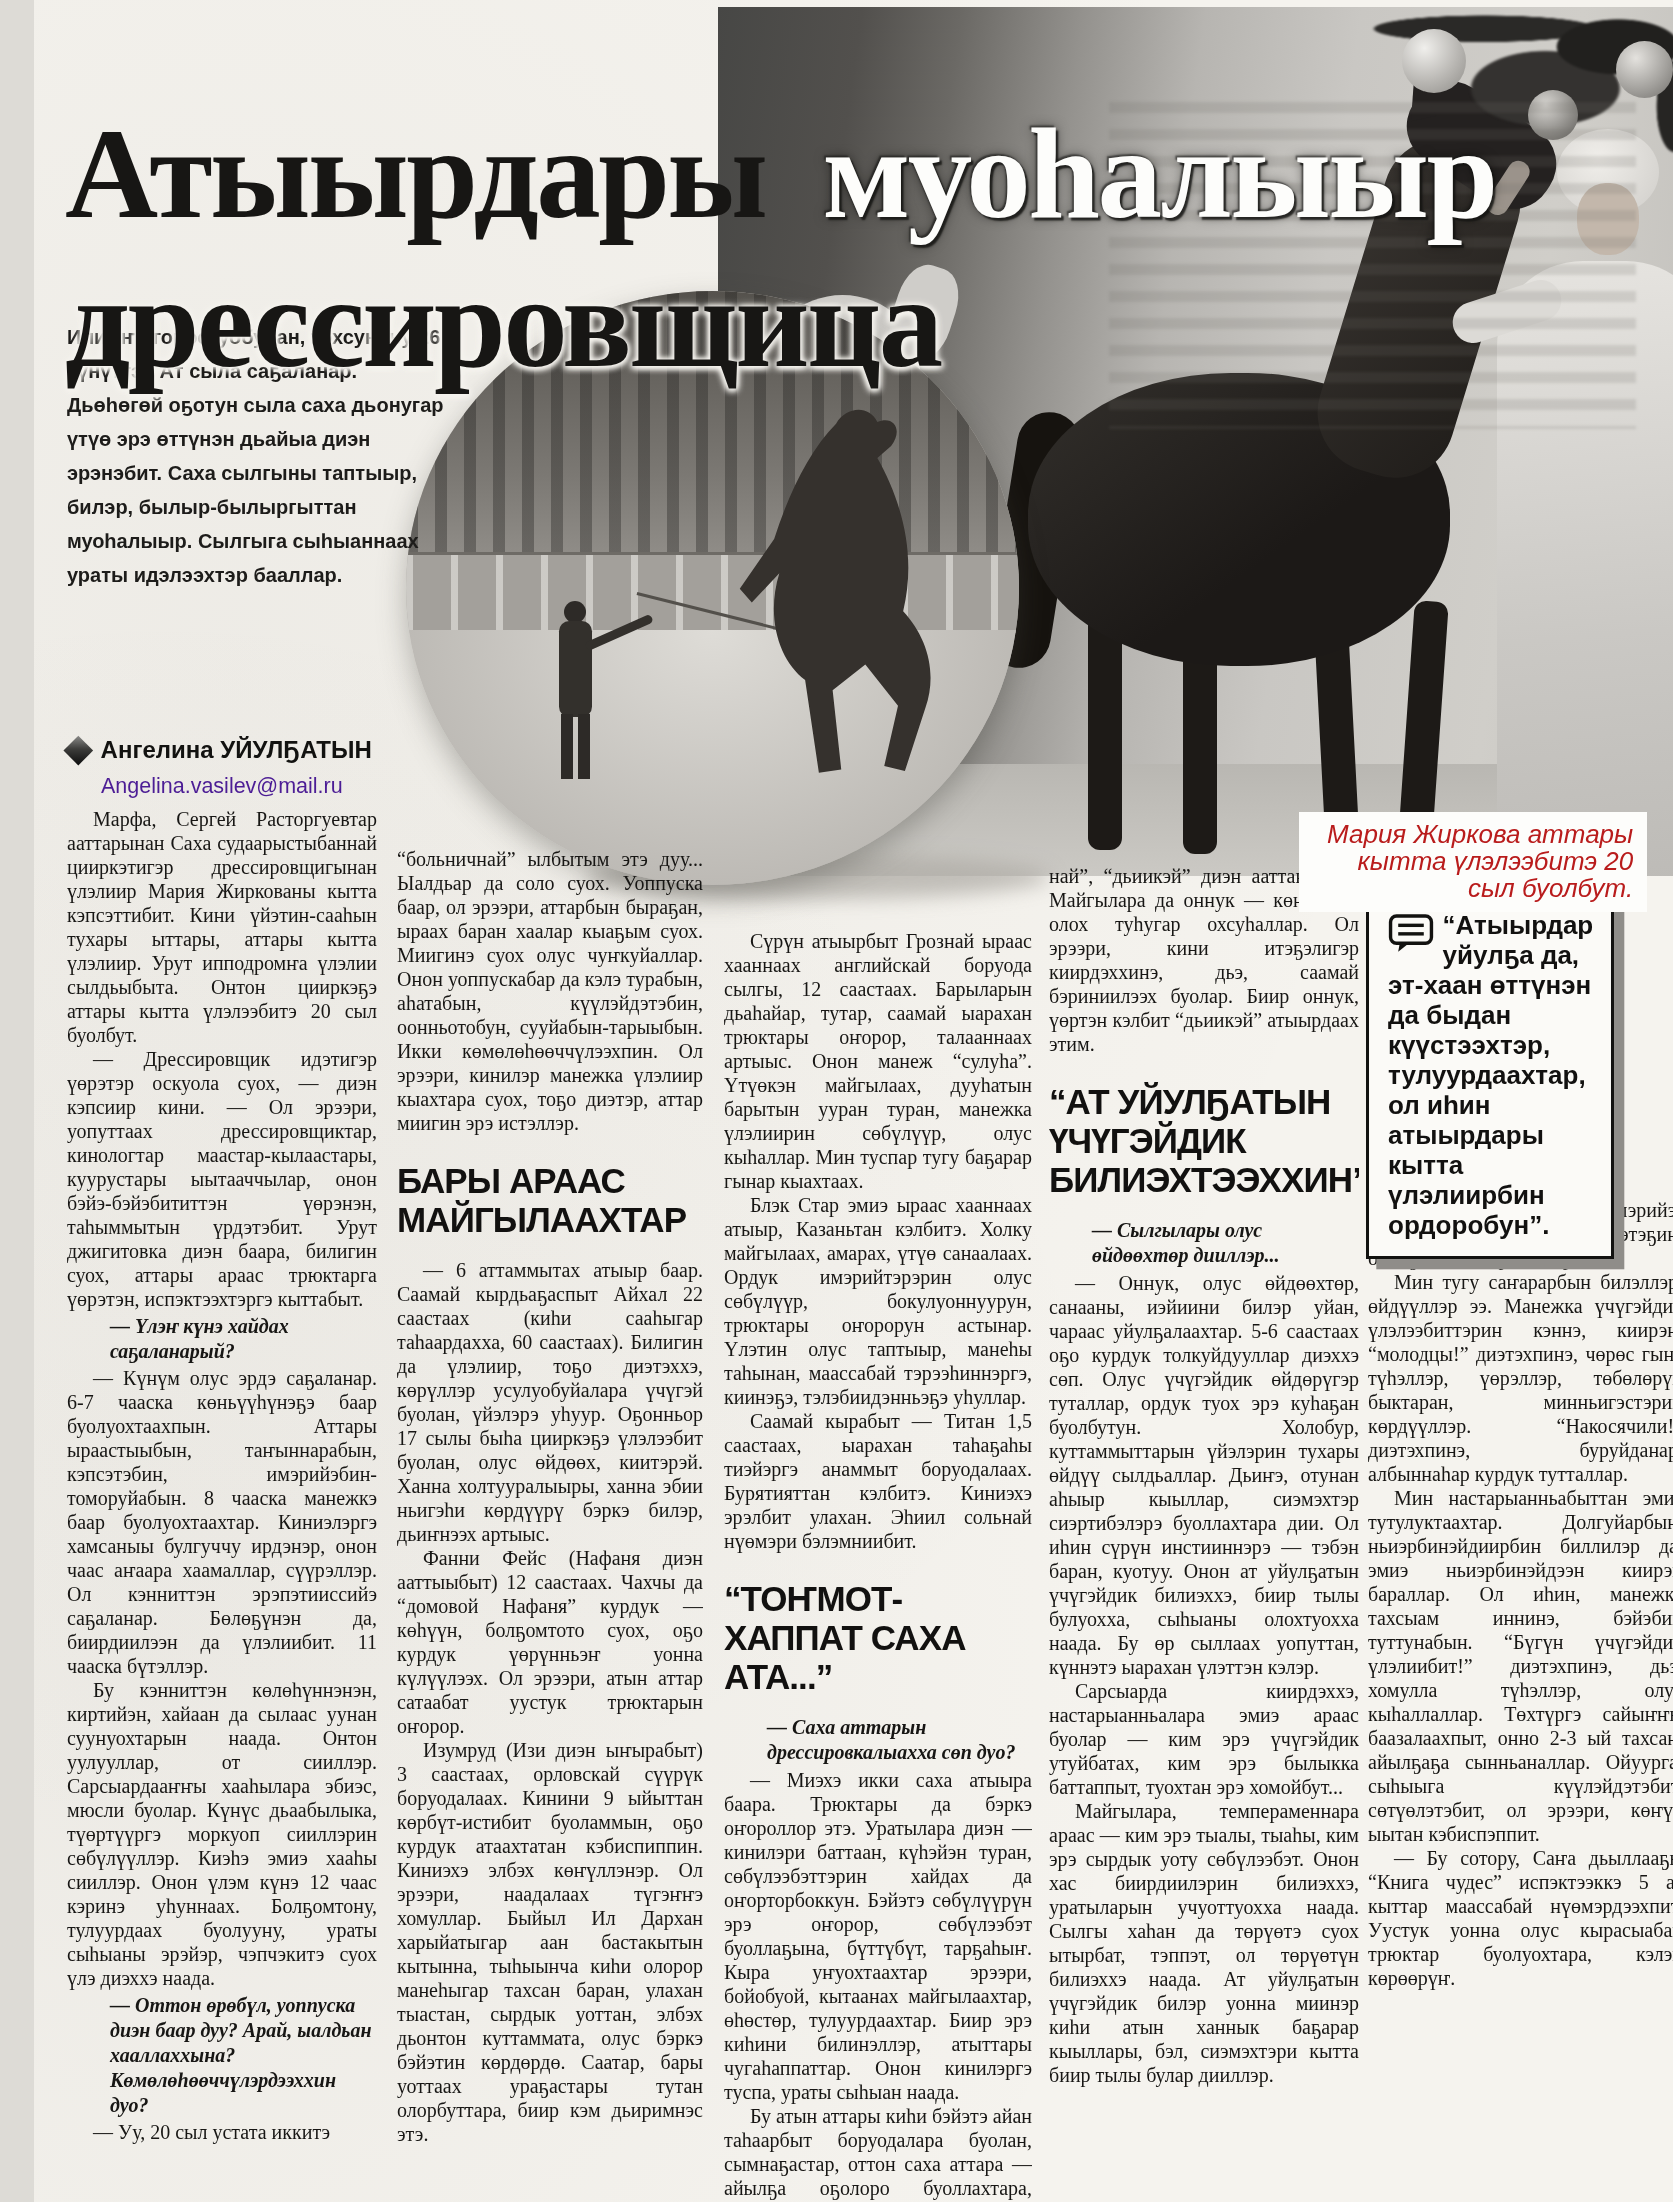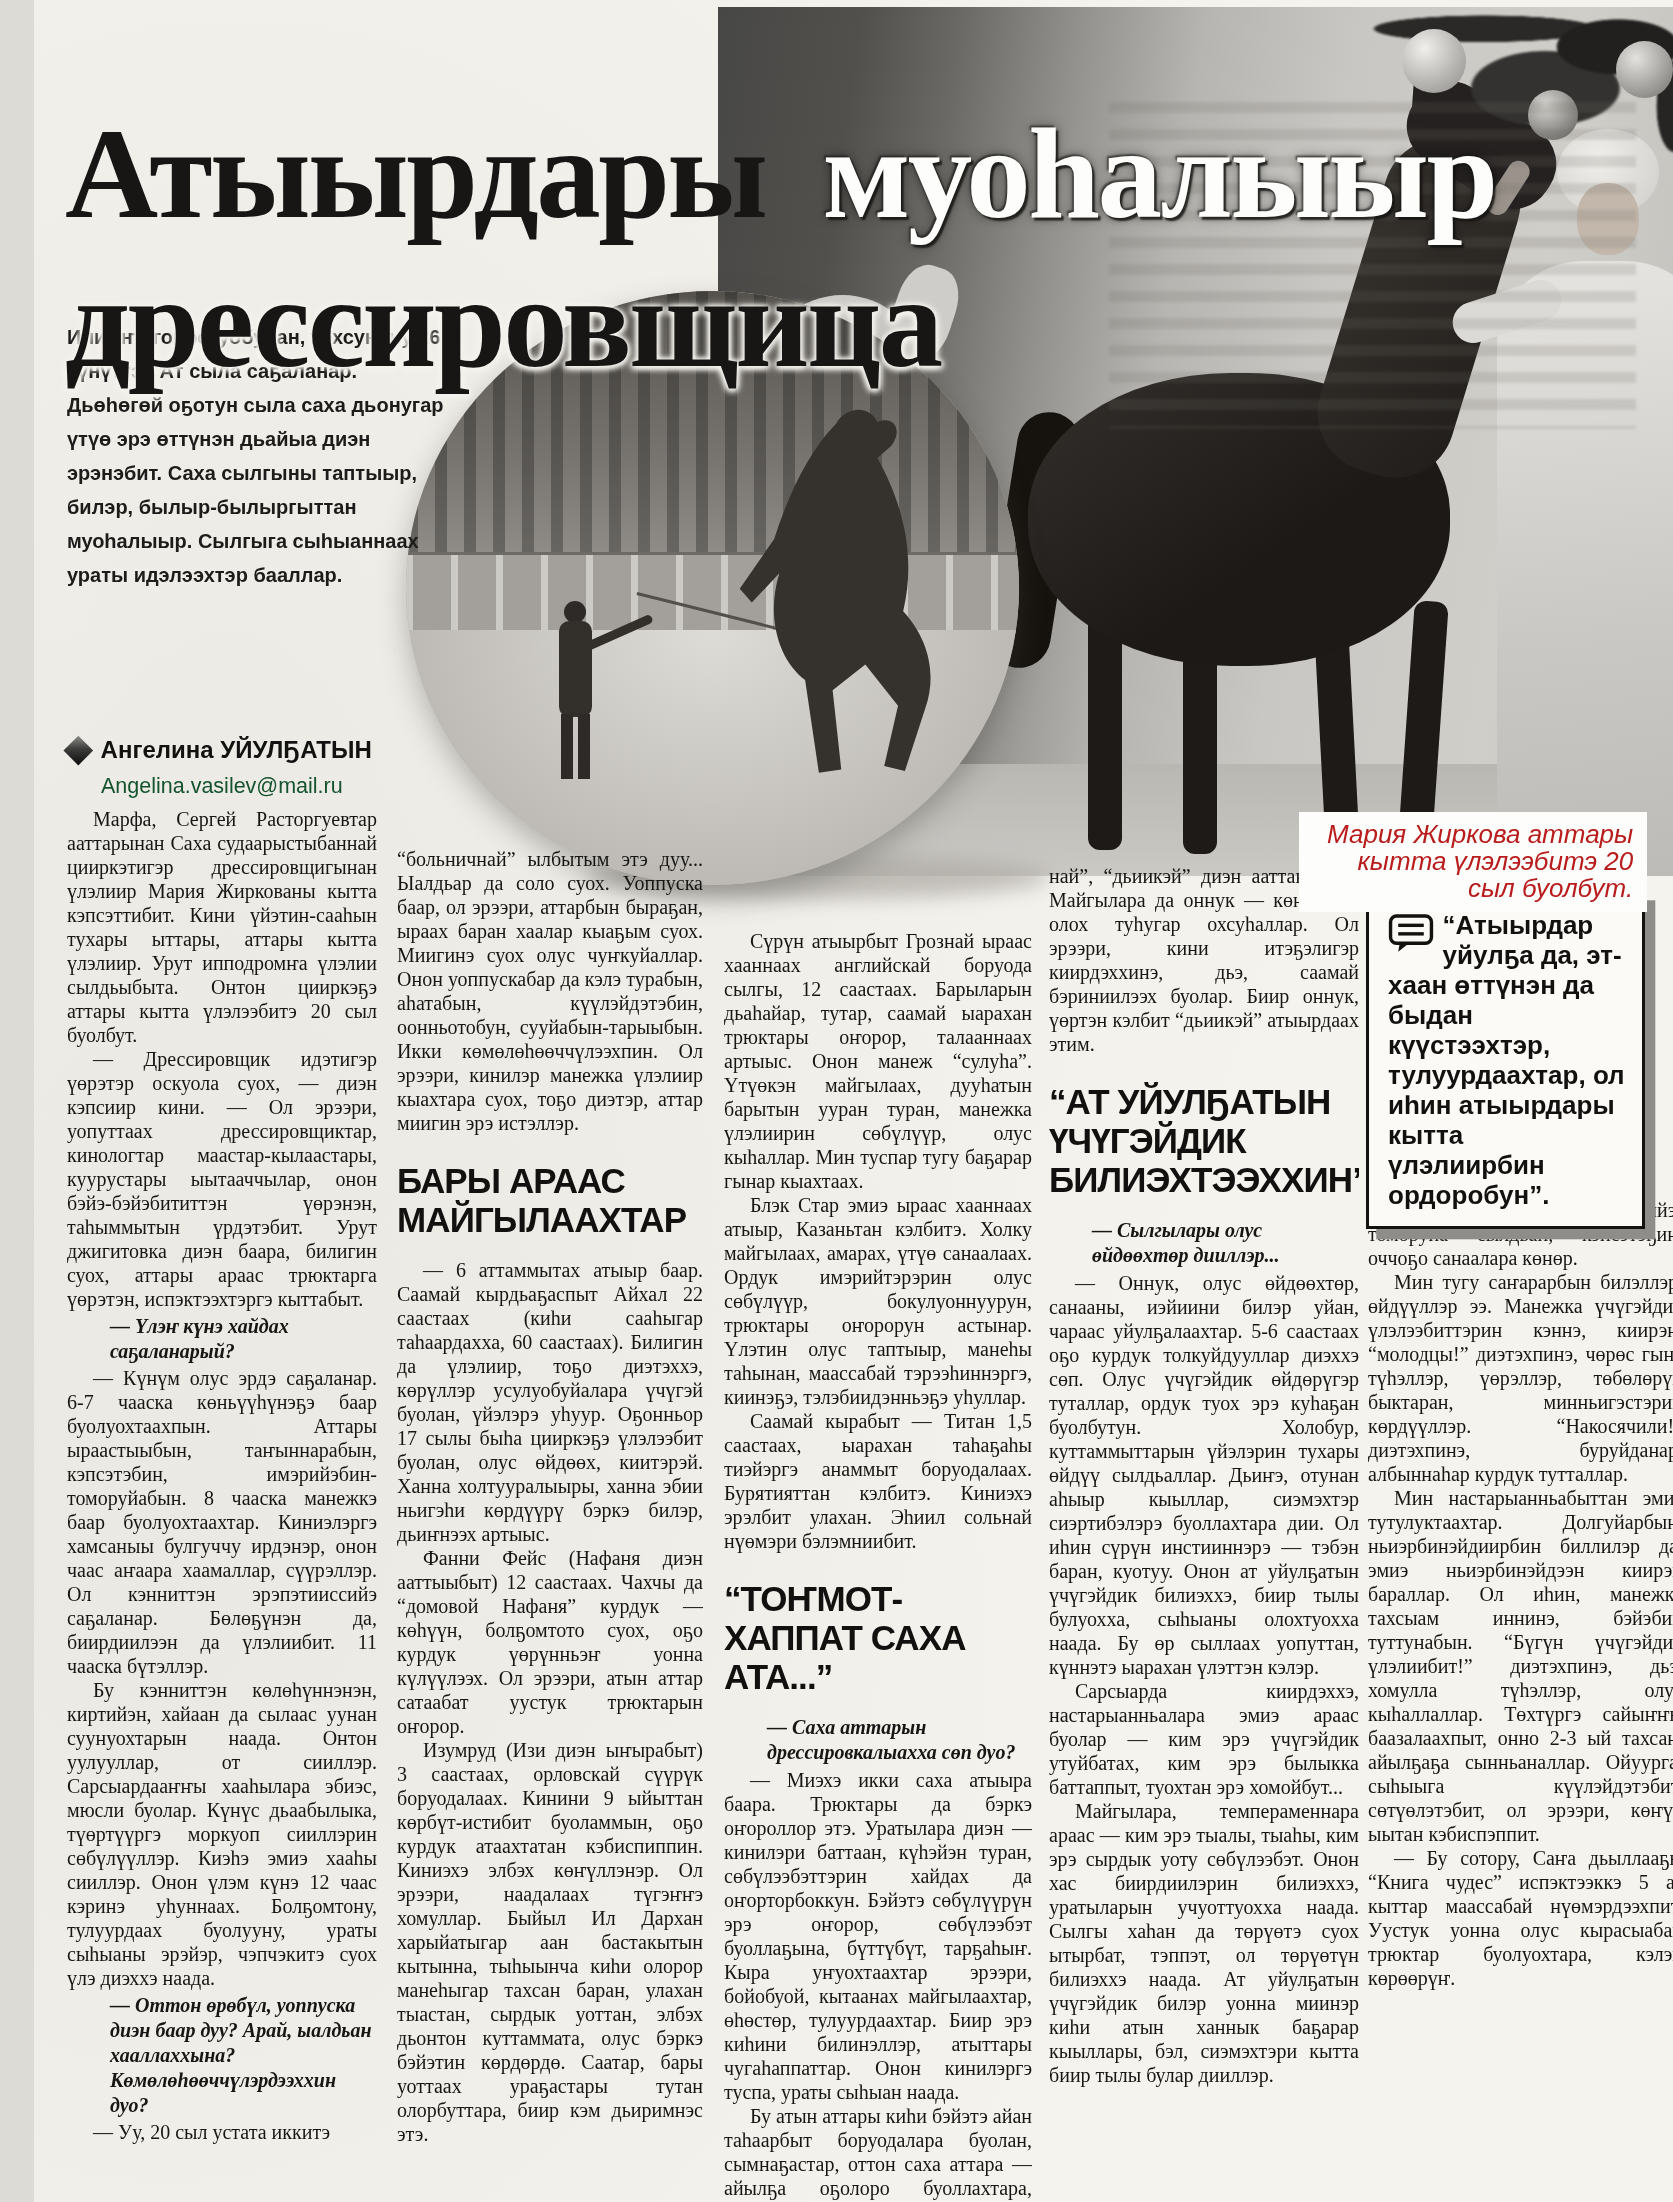--- a/index.html
+++ b/index.html
@@ -16,21 +16,21 @@
   .hl-white{color:#fdfdfb;margin-left:57px;
         text-shadow:2.6px 2.6px 1.7px rgba(20,20,18,.85),-1.7px -1.7px 1.7px rgba(20,20,18,.6),0 0 12px rgba(10,10,8,.5);}
   
   .lead{position:absolute;left:33px;top:320px;width:387px;z-index:5;
         font-family:"Liberation Sans",sans-serif;font-weight:700;font-size:20px;line-height:34px;color:#1d1c1a;}
   .byline{position:absolute;left:34px;top:736px;z-index:5;display:flex;align-items:center;gap:12px;}
   .diamond{width:20.6px;height:20.6px;transform:rotate(45deg);
         background:linear-gradient(135deg,#8a8a88 0%,#3c3c3a 45%,#0c0c0c 100%);}
   .byline-name{font-family:"Liberation Sans",sans-serif;font-weight:700;font-size:24px;color:#121210;}
   .byline-email{position:absolute;left:67px;top:774px;z-index:5;
-        font-family:"Liberation Sans",sans-serif;font-size:21.5px;color:#14532d;}
+        font-family:"Liberation Sans",sans-serif;font-size:21.5px;color:#4c1d95;}
   
   .main-photo{position:absolute;left:684px;top:6.9px;width:989px;height:869px;z-index:1;overflow:hidden;
         background:linear-gradient(98deg,#474745 0%,#52504d 13%,#6b6965 22%,#94928e 33%,#b7b5b1 44%,#c9c7c3 58%,#d0cec9 78%,#bfbdb9 100%);}
   .mp-floor{position:absolute;left:0;bottom:0;width:100%;height:112px;
         background:linear-gradient(#b9b7b2,#cbc9c4);}
   .fir{position:absolute;right:0;top:0;width:404px;height:181px;filter:blur(0.9px);
         background:
           radial-gradient(closest-side at 78% 22%,#21201e 0 68%,transparent 70%),
           radial-gradient(closest-side at 45% 12%,#2a2927 0 60%,transparent 62%),
           radial-gradient(closest-side at 92% 55%,#262523 0 55%,transparent 57%),
@@ -107,21 +107,21 @@
   .col p.cont{text-indent:0;}
   .col p.q{font-weight:700;font-style:italic;text-indent:0;padding-left:43px;margin:2.6px 0;text-align:left;line-height:25px;}
   .col h3{font-family:"Liberation Sans",sans-serif;font-weight:700;font-size:35px;line-height:39px;
         letter-spacing:-0.9px;margin:26px 0 19px;text-align:left;color:#121110;}
   .col1{left:33px;top:807px;width:310px;height:1390px;}
   .col2{left:363px;top:847px;width:306px;height:1347px;}
   .col3{left:690px;top:929px;width:308px;height:1272px;}
   .col4{left:1015px;top:864px;width:310px;height:1291px;}
   .col5{left:1334px;top:1198px;width:315px;height:840px;}
   
-  .quote-box{position:absolute;left:1332px;top:890px;width:279px;z-index:6;background:#fbfaf7;
+  .quote-box{position:absolute;left:1332px;top:890px;width:248px;z-index:6;background:#fbfaf7;
         border:3.4px solid #121210;box-shadow:10.3px 10.3px 0 #8f8d89;padding:17px 15.5px 15.5px 19px;box-sizing:border-box;
         font-family:"Liberation Sans",sans-serif;font-weight:700;font-size:26px;line-height:30px;color:#121110;}
   .quote-icon{float:left;width:46px;height:40px;margin:3.4px 8.6px 0 0;}
   
   .credit{position:absolute;left:1187px;top:2142px;width:478px;z-index:5;text-align:right;
         font-family:"Liberation Sans",sans-serif;font-weight:700;font-size:19.4px;letter-spacing:0.3px;color:#131210;}
 </style>
 </head>
 <body>
 

